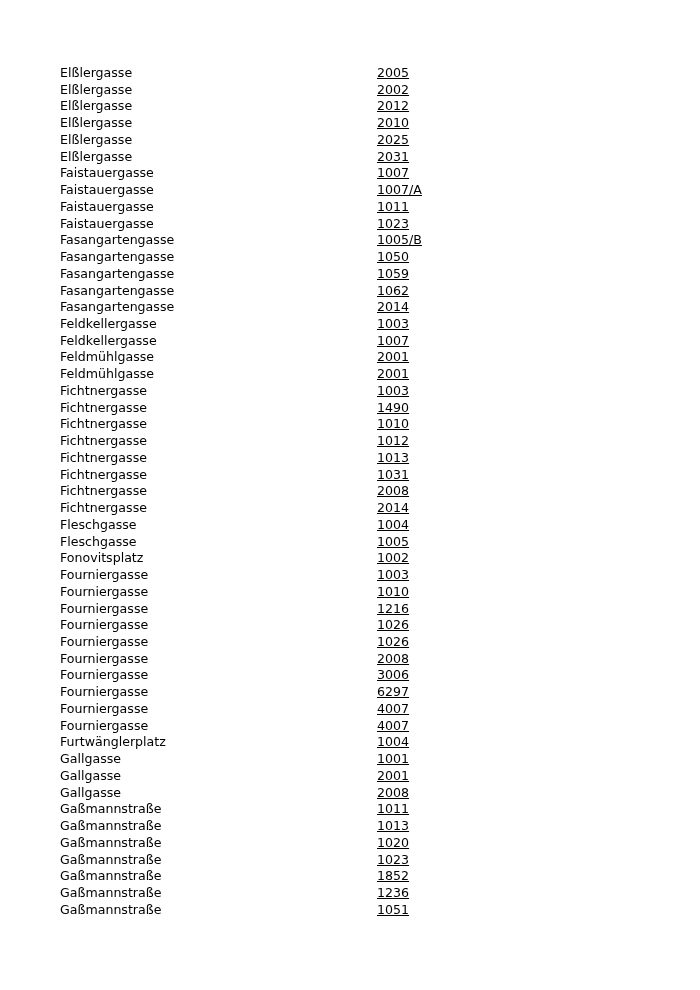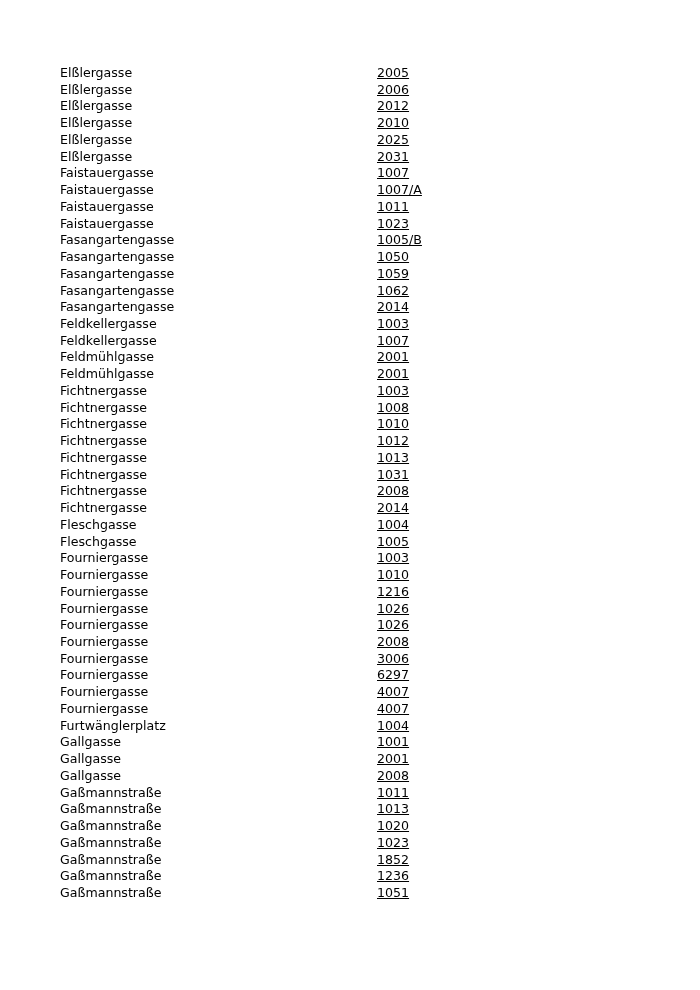--- a/index.html
+++ b/index.html
@@ -42,21 +42,21 @@
 </head>
 <body>
 
 <div id="rows">
     <div class="row">
       <span class="street">Elßlergasse</span>
       <span class="number">2005</span>
     </div>
     <div class="row">
       <span class="street">Elßlergasse</span>
-      <span class="number">2006</span>
+      <span class="number">2002</span>
     </div>
     <div class="row">
       <span class="street">Elßlergasse</span>
       <span class="number">2012</span>
     </div>
     <div class="row">
       <span class="street">Elßlergasse</span>
       <span class="number">2010</span>
     </div>
     <div class="row">
@@ -118,21 +118,21 @@
     <div class="row">
       <span class="street">Feldmühlgasse</span>
       <span class="number">2001</span>
     </div>
     <div class="row">
       <span class="street">Fichtnergasse</span>
       <span class="number">1003</span>
     </div>
     <div class="row">
       <span class="street">Fichtnergasse</span>
-      <span class="number">1008</span>
+      <span class="number">1490</span>
     </div>
     <div class="row">
       <span class="street">Fichtnergasse</span>
       <span class="number">1010</span>
     </div>
     <div class="row">
       <span class="street">Fichtnergasse</span>
       <span class="number">1012</span>
     </div>
     <div class="row">
@@ -151,20 +151,24 @@
       <span class="street">Fichtnergasse</span>
       <span class="number">2014</span>
     </div>
     <div class="row">
       <span class="street">Fleschgasse</span>
       <span class="number">1004</span>
     </div>
     <div class="row">
       <span class="street">Fleschgasse</span>
       <span class="number">1005</span>
+    </div>
+    <div class="row">
+      <span class="street">Fonovitsplatz</span>
+      <span class="number">1002</span>
     </div>
     <div class="row">
       <span class="street">Fourniergasse</span>
       <span class="number">1003</span>
     </div>
     <div class="row">
       <span class="street">Fourniergasse</span>
       <span class="number">1010</span>
     </div>
     <div class="row">

